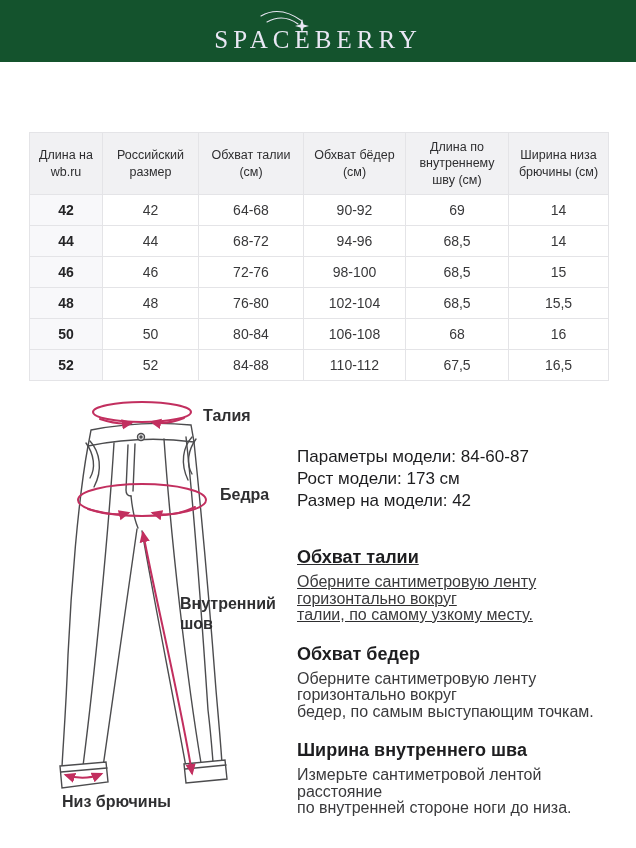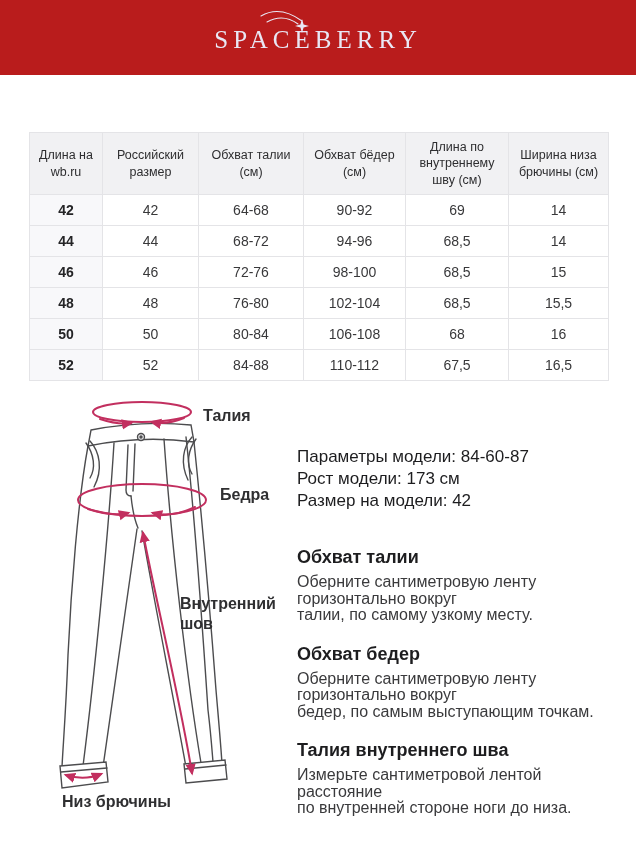--- a/index.html
+++ b/index.html
@@ -1,20 +1,20 @@
 <!DOCTYPE html>
 <html><head>
 <meta charset="utf-8">
 <style>
   html,body{margin:0;padding:0;background:#fff;}
   .page{position:relative;width:636px;height:848px;background:#ffffff;overflow:hidden;
         font-family:"Liberation Sans",sans-serif;color:#2e2e30;}
 
   
-  .brand-bar{position:absolute;left:0;top:0;width:636px;height:75px;background:#b91c1c;}
+  .brand-bar{position:absolute;left:0;top:0;width:636px;height:62px;background:#14532d;}
   .logo-text{position:absolute;left:0;top:0;width:636px;height:75px;line-height:79px;
              text-align:center;font-family:"Liberation Serif",serif;font-weight:normal;
              font-size:25px;letter-spacing:5px;color:#e9e7f4;}
   .comet{position:absolute;left:258px;top:6px;}
 
   
   .size-table{position:absolute;left:29px;top:132px;width:579px;border-collapse:collapse;
               table-layout:fixed;}
   .size-table th,.size-table td{border:1px solid #e4e4e7;text-align:center;vertical-align:middle;}
   .size-table thead th{background:#f1f1f3;height:57px;font-size:12.5px;font-weight:normal;
@@ -28,21 +28,21 @@
   .label-hips{left:220px;top:485px;}
   .label-inseam{left:180px;top:594px;width:110px;}
   .label-hem{left:62px;top:792px;}
   .pants-svg{position:absolute;left:30px;top:390px;}
 
   
   .info-col{position:absolute;left:297px;top:446px;width:324px;}
   .model-line{font-size:17px;line-height:22px;color:#1d1d1f;}
   .model-line .lbl{font-weight:normal;}
   .section{margin-top:19px;}
-  .section.first{margin-top:34px;}
+  .section.first{margin-top:34px;text-decoration:underline;}
   .section-title{font-size:18px;font-weight:bold;color:#1d1d1f;line-height:22px;margin:0 0 6px 0;}
   .section-text{font-size:16px;line-height:16.5px;color:#3a3a3c;margin:0;white-space:pre-line;
                 width:312px;}
 </style>
 </head>
 <body>
 
 <div class="page">
 
   <div class="brand-bar">
@@ -192,19 +192,19 @@
 талии, по самому узкому месту.</p>
     </div>
 
     <div class="section">
       <h3 class="section-title">Обхват бедер</h3>
       <p class="section-text">Оберните сантиметровую ленту горизонтально вокруг
 бедер, по самым выступающим точкам.</p>
     </div>
 
     <div class="section">
-      <h3 class="section-title">Талия внутреннего шва</h3>
+      <h3 class="section-title">Ширина внутреннего шва</h3>
       <p class="section-text">Измерьте сантиметровой лентой расстояние
 по внутренней стороне ноги до низа.</p>
     </div>
   </div>
 
 </div>
 
 </body></html>

